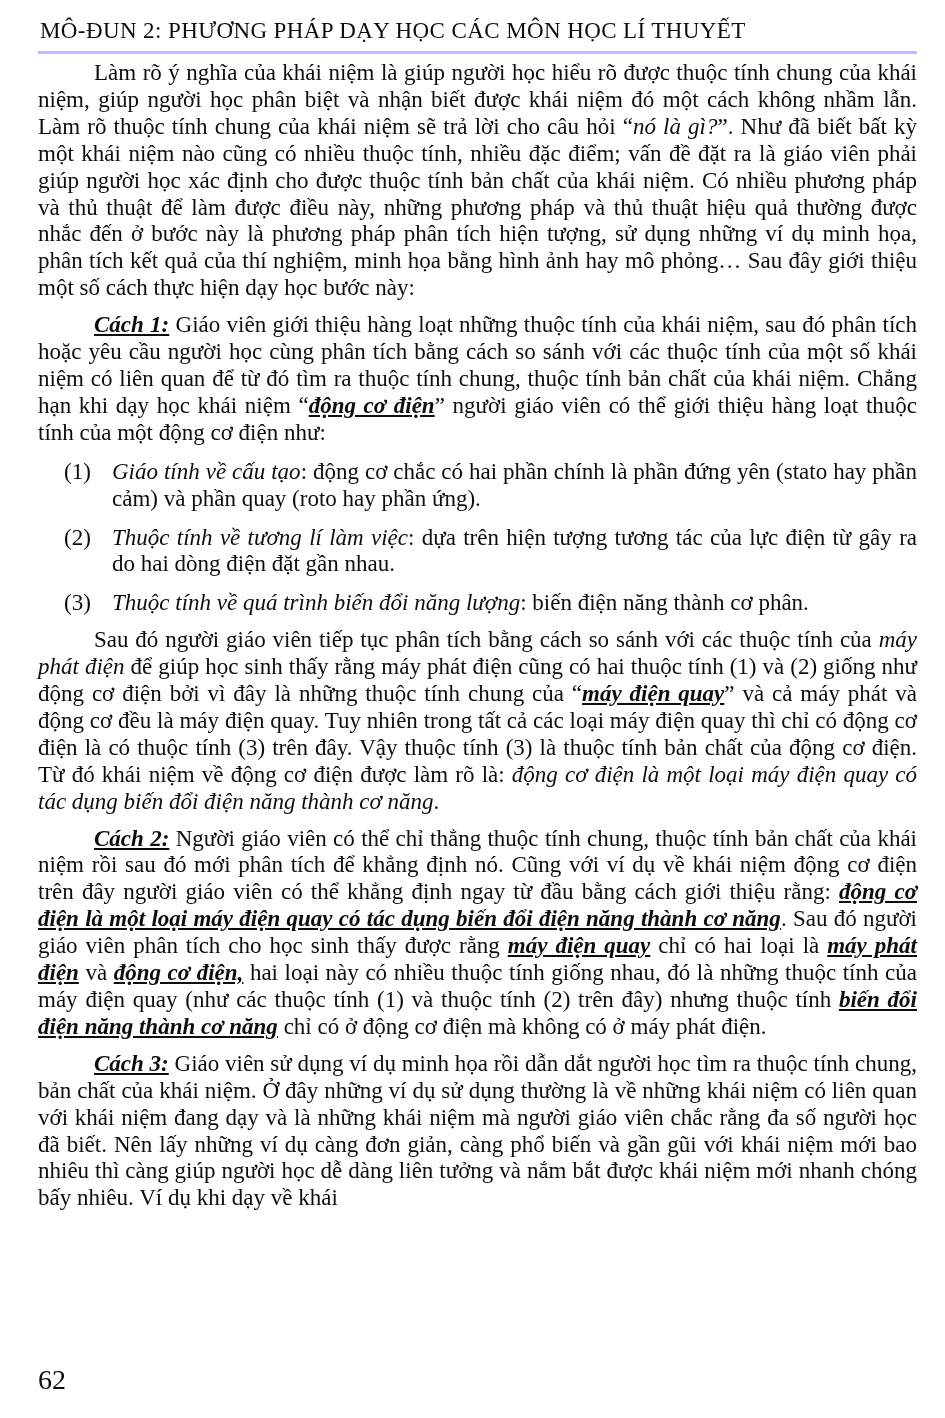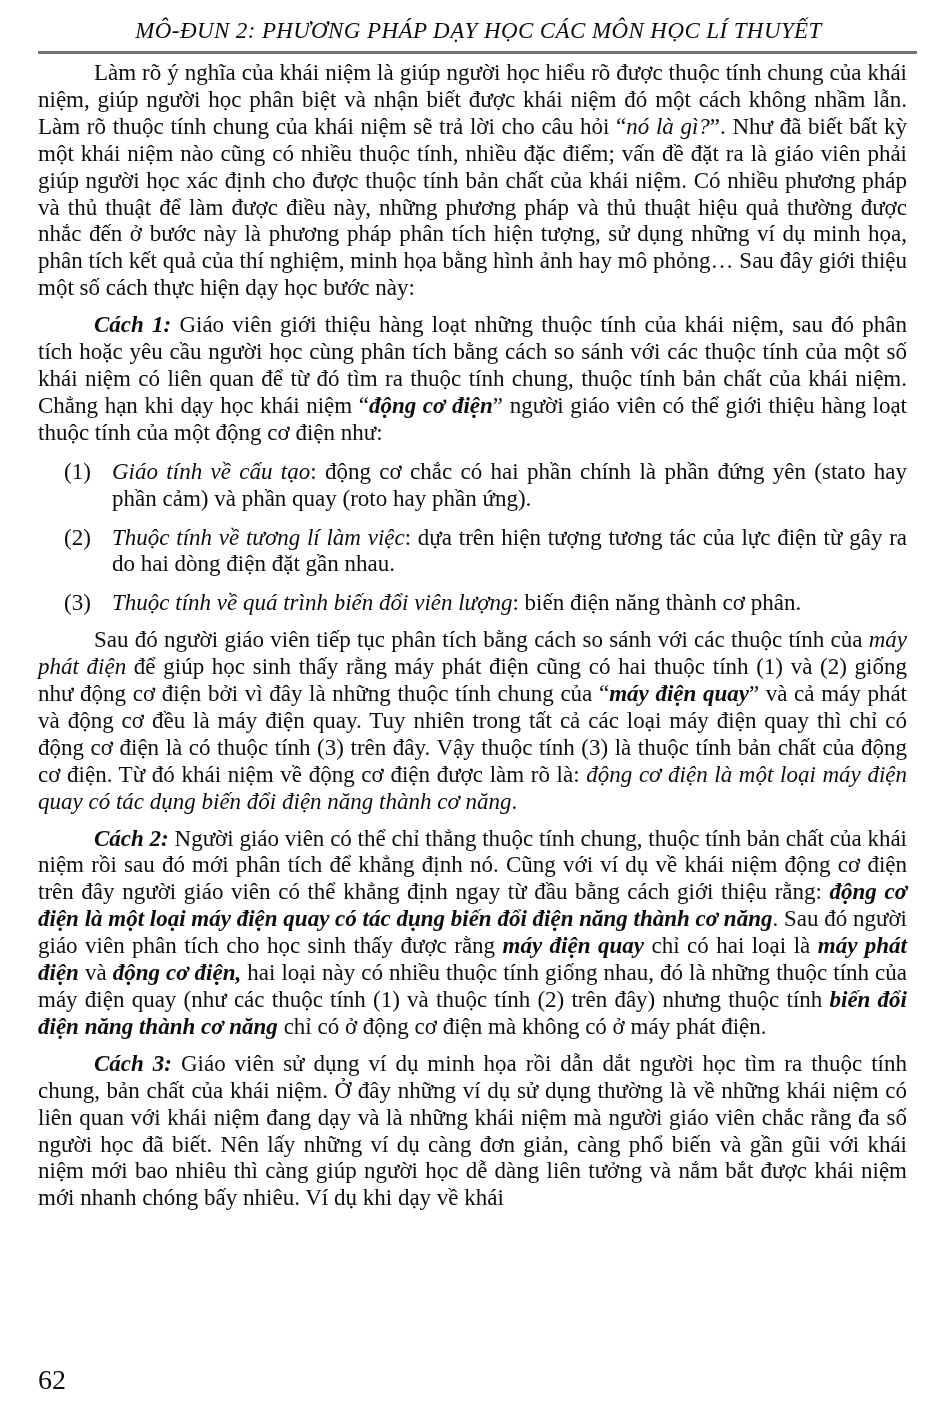--- a/index.html
+++ b/index.html
@@ -16,36 +16,34 @@
   .page {
     box-sizing: border-box;
     width: 945px;
     height: 1418px;
     padding: 14px 28px 0 38px;
     position: relative;
     overflow: hidden;
     background: #ffffff;
   }
   .running-header {
-    font-style: italic;
     font-size: 23px;
     letter-spacing: 0.4px;
     padding: 4px 0 7px 2px;
-    border-bottom: 3px solid #737373;
+    border-bottom: 3px solid #c4b5fd;
     white-space: nowrap;
-    text-align: center;
   }
   .content {
     margin-top: 6px;
     font-size: 23px;
     line-height: 1.17;
     text-align: justify;
   }
   .content p {
-    margin: 10px 10px 0 0;
+    margin: 10px 0 0 0;
   }
   .content p:first-child {
     margin-top: 4px;
   }
   p.paragraph {
     text-indent: 56px;
   }
   p.list-item {
     position: relative;
     padding-left: 74px;
@@ -56,41 +54,42 @@
     position: absolute;
     left: 26px;
     top: 0;
   }
   .run.i {
     font-style: italic;
   }
   .run.bi {
     font-style: italic;
     font-weight: bold;
+    text-decoration: underline;
   }
   .footer {
     position: absolute;
     left: 38px;
     bottom: 22px;
     font-size: 28px;
   }
 </style>
 </head>
 <body>
 
 <div class="page">
   <div class="running-header">
     <span>MÔ-ĐUN 2: PHƯƠNG PHÁP DẠY HỌC CÁC MÔN HỌC LÍ THUYẾT</span>
   </div>
   <div class="content" id="content">
       <p class="paragraph"><span class="run ">Làm rõ ý nghĩa của khái niệm là giúp người học hiểu rõ được thuộc tính chung của khái niệm, giúp người học phân biệt và nhận biết được khái niệm đó một cách không nhầm lẫn. Làm rõ thuộc tính chung của khái niệm sẽ trả lời cho câu hỏi “</span><span class="run i">nó là gì?</span><span class="run ">”. Như đã biết bất kỳ một khái niệm nào cũng có nhiều thuộc tính, nhiều đặc điểm; vấn đề đặt ra là giáo viên phải giúp người học xác định cho được thuộc tính bản chất của khái niệm. Có nhiều phương pháp và thủ thuật để làm được điều này, những phương pháp và thủ thuật hiệu quả thường được nhắc đến ở bước này là phương pháp phân tích hiện tượng, sử dụng những ví dụ minh họa, phân tích kết quả của thí nghiệm, minh họa bằng hình ảnh hay mô phỏng… Sau đây giới thiệu một số cách thực hiện dạy học bước này:</span></p>
       <p class="paragraph"><span class="run bi">Cách 1:</span><span class="run "> Giáo viên giới thiệu hàng loạt những thuộc tính của khái niệm, sau đó phân tích hoặc yêu cầu người học cùng phân tích bằng cách so sánh với các thuộc tính của một số khái niệm có liên quan để từ đó tìm ra thuộc tính chung, thuộc tính bản chất của khái niệm. Chẳng hạn khi dạy học khái niệm “</span><span class="run bi">động cơ điện</span><span class="run ">” người giáo viên có thể giới thiệu hàng loạt thuộc tính của một động cơ điện như:</span></p>
       <p class="list-item"><span class="marker">(1)</span><span class="run i">Giáo tính về cấu tạo</span><span class="run ">: động cơ chắc có hai phần chính là phần đứng yên (stato hay phần cảm) và phần quay (roto hay phần ứng).</span></p>
       <p class="list-item"><span class="marker">(2)</span><span class="run i">Thuộc tính về tương lí làm việc</span><span class="run ">: dựa trên hiện tượng tương tác của lực điện từ gây ra do hai dòng điện đặt gần nhau.</span></p>
-      <p class="list-item"><span class="marker">(3)</span><span class="run i">Thuộc tính về quá trình biến đổi viên lượng</span><span class="run ">: biến điện năng thành cơ phân.</span></p>
+      <p class="list-item"><span class="marker">(3)</span><span class="run i">Thuộc tính về quá trình biến đổi năng lượng</span><span class="run ">: biến điện năng thành cơ phân.</span></p>
       <p class="paragraph"><span class="run ">Sau đó người giáo viên tiếp tục phân tích bằng cách so sánh với các thuộc tính của </span><span class="run i">máy phát điện</span><span class="run "> để giúp học sinh thấy rằng máy phát điện cũng có hai thuộc tính (1) và (2) giống như động cơ điện bởi vì đây là những thuộc tính chung của “</span><span class="run bi">máy điện quay</span><span class="run ">” và cả máy phát và động cơ đều là máy điện quay. Tuy nhiên trong tất cả các loại máy điện quay thì chỉ có động cơ điện là có thuộc tính (3) trên đây. Vậy thuộc tính (3) là thuộc tính bản chất của động cơ điện. Từ đó khái niệm về động cơ điện được làm rõ là: </span><span class="run i">động cơ điện là một loại máy điện quay có tác dụng biến đổi điện năng thành cơ năng</span><span class="run ">.</span></p>
       <p class="paragraph"><span class="run bi">Cách 2:</span><span class="run "> Người giáo viên có thể chỉ thẳng thuộc tính chung, thuộc tính bản chất của khái niệm rồi sau đó mới phân tích để khẳng định nó. Cũng với ví dụ về khái niệm động cơ điện trên đây người giáo viên có thể khẳng định ngay từ đầu bằng cách giới thiệu rằng: </span><span class="run bi">động cơ điện là một loại máy điện quay có tác dụng biến đổi điện năng thành cơ năng</span><span class="run ">. Sau đó người giáo viên phân tích cho học sinh thấy được rằng </span><span class="run bi">máy điện quay</span><span class="run "> chỉ có hai loại là </span><span class="run bi">máy phát điện</span><span class="run "> và </span><span class="run bi">động cơ điện,</span><span class="run "> hai loại này có nhiều thuộc tính giống nhau, đó là những thuộc tính của máy điện quay (như các thuộc tính (1) và thuộc tính (2) trên đây) nhưng thuộc tính </span><span class="run bi">biến đổi điện năng thành cơ năng</span><span class="run "> chỉ có ở động cơ điện mà không có ở máy phát điện.</span></p>
       <p class="paragraph"><span class="run bi">Cách 3:</span><span class="run "> Giáo viên sử dụng ví dụ minh họa rồi dẫn dắt người học tìm ra thuộc tính chung, bản chất của khái niệm. Ở đây những ví dụ sử dụng thường là về những khái niệm có liên quan với khái niệm đang dạy và là những khái niệm mà người giáo viên chắc rằng đa số người học đã biết. Nên lấy những ví dụ càng đơn giản, càng phổ biến và gần gũi với khái niệm mới bao nhiêu thì càng giúp người học dễ dàng liên tưởng và nắm bắt được khái niệm mới nhanh chóng bấy nhiêu. Ví dụ khi dạy về khái</span></p>
     </div>
   <div class="footer">
     <span>62</span>
   </div>
 </div>
 
 </body></html>

